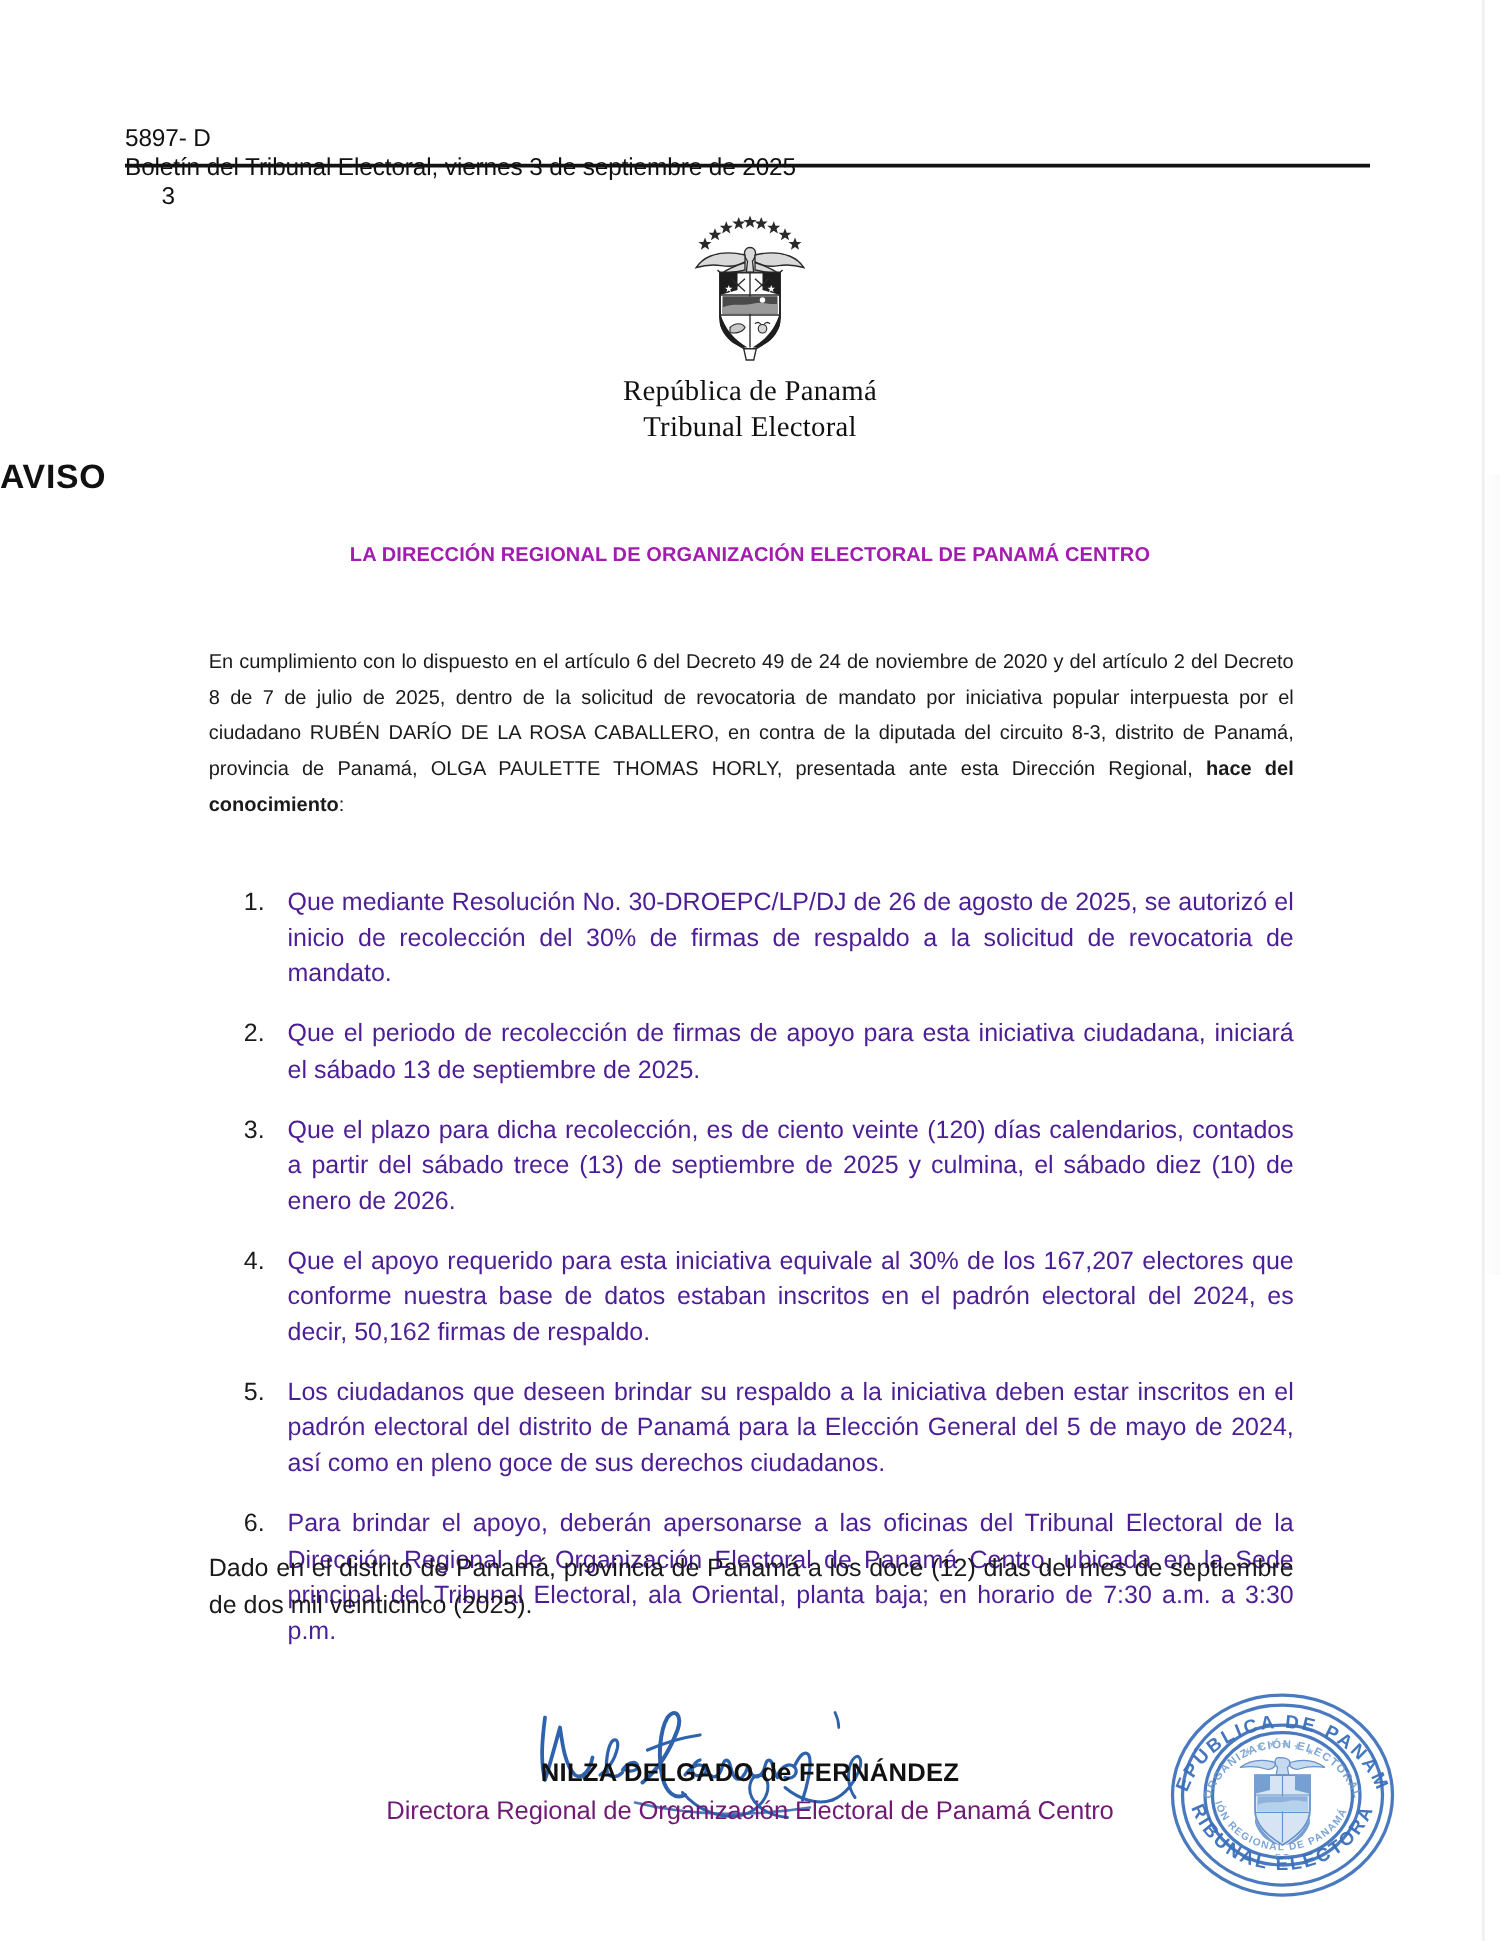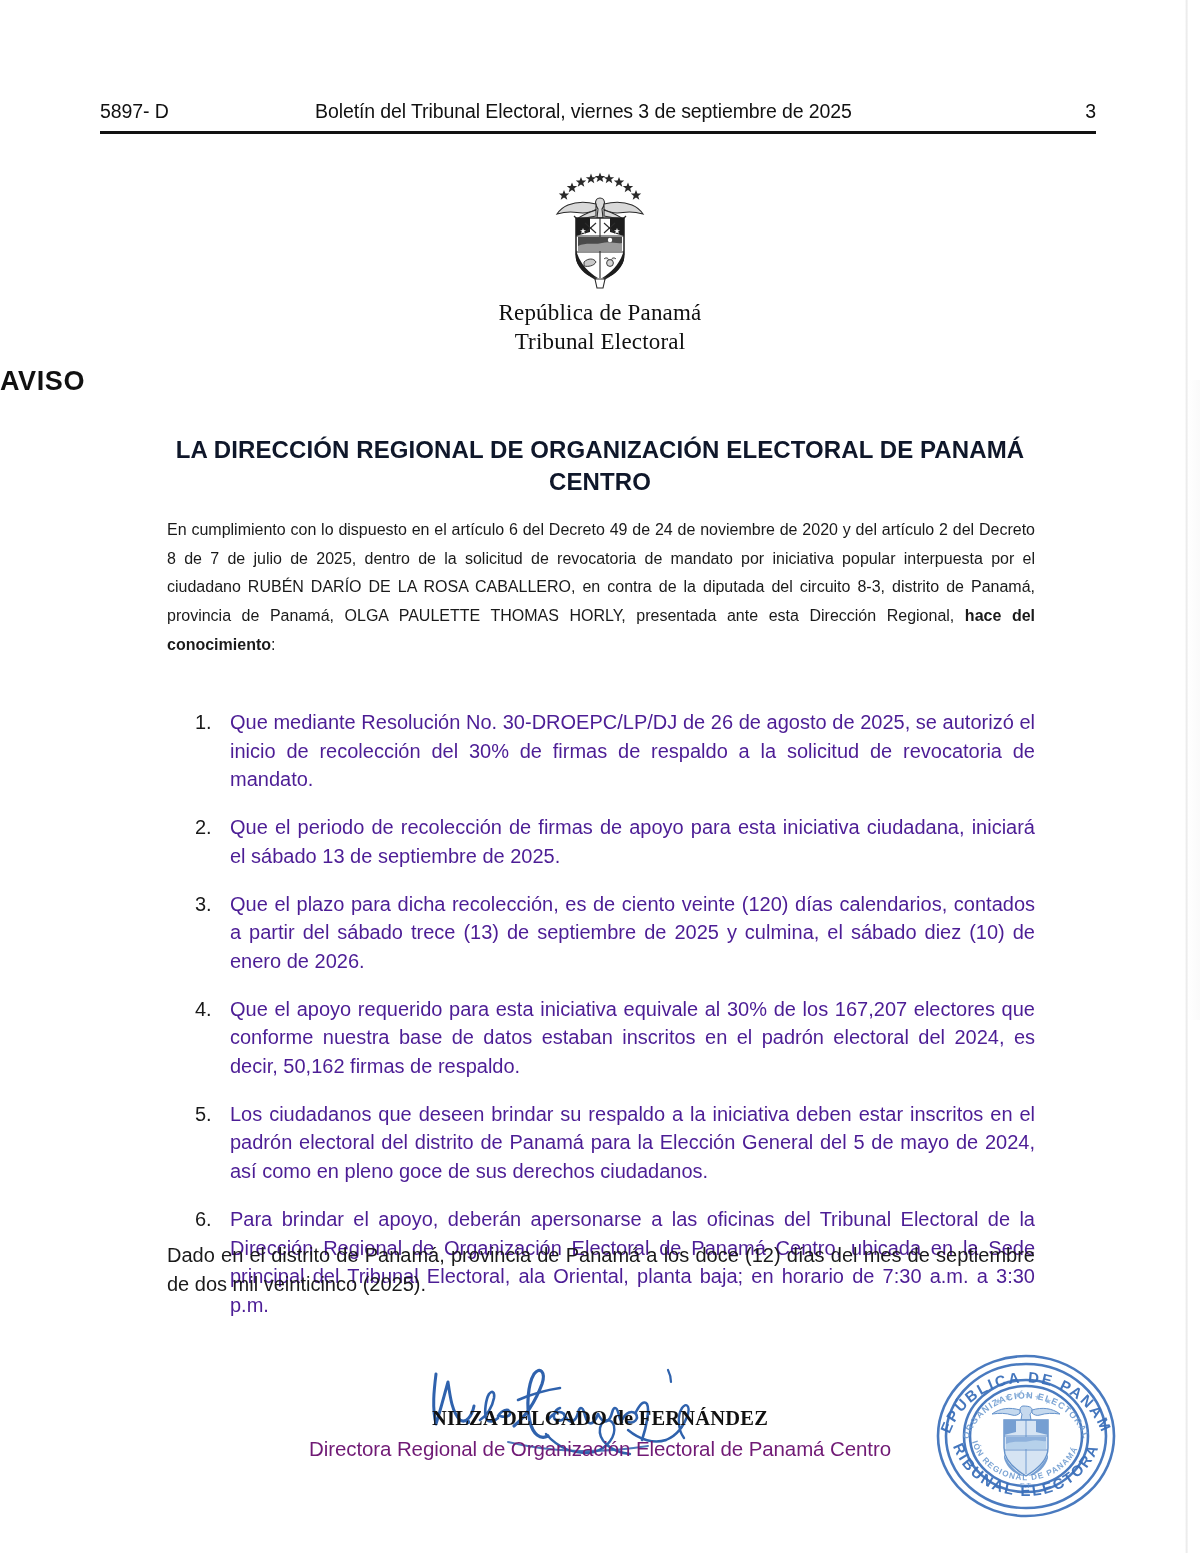--- a/index.html
+++ b/index.html
@@ -44,20 +44,21 @@
   .running-header {
     position: absolute;
     top: 100px;
     left: 100px;
     width: 996px;
     display: flex;
     align-items: flex-start;
     font-size: 19.5px;
     color: #111;
     letter-spacing: -0.1px;
+    flex-direction: column;
   }
   .rh-left {
     width: 215px;
     flex: none;
     white-space: nowrap;
   }
   .rh-center {
     flex: 1 1 auto;
     text-align: left;
     white-space: nowrap;
@@ -109,25 +110,25 @@
     letter-spacing: .6px;
     color: #111;
   }
 
   .doc-title {
     position: absolute;
     top: 434px;
     left: 170px;
     width: 860px;
     text-align: center;
-    font-size: 24px;
+    font-size: 16px;
     font-weight: bold;
     line-height: 1.33;
     letter-spacing: .1px;
-    color: #0f172a;
+    color: #a21caf;
   }
 
   
   .body-block {
     position: absolute;
     top: 516px;
     left: 167px;
     width: 868px;
   }
   .para {
@@ -190,21 +191,20 @@
     left: 0;
     width: 1200px;
     text-align: center;
   }
   .sign-name {
     font-size: 20.5px;
     font-weight: bold;
     letter-spacing: .2px;
     color: #111;
     line-height: 1.45;
-    font-family: Liberation Serif, serif;
   }
   .sign-role {
     font-size: 20.5px;
     color: #701a75;
     line-height: 1.45;
     letter-spacing: -0.1px;
   }
   .signature-ink {
     position: absolute;
     top: 1356px;

